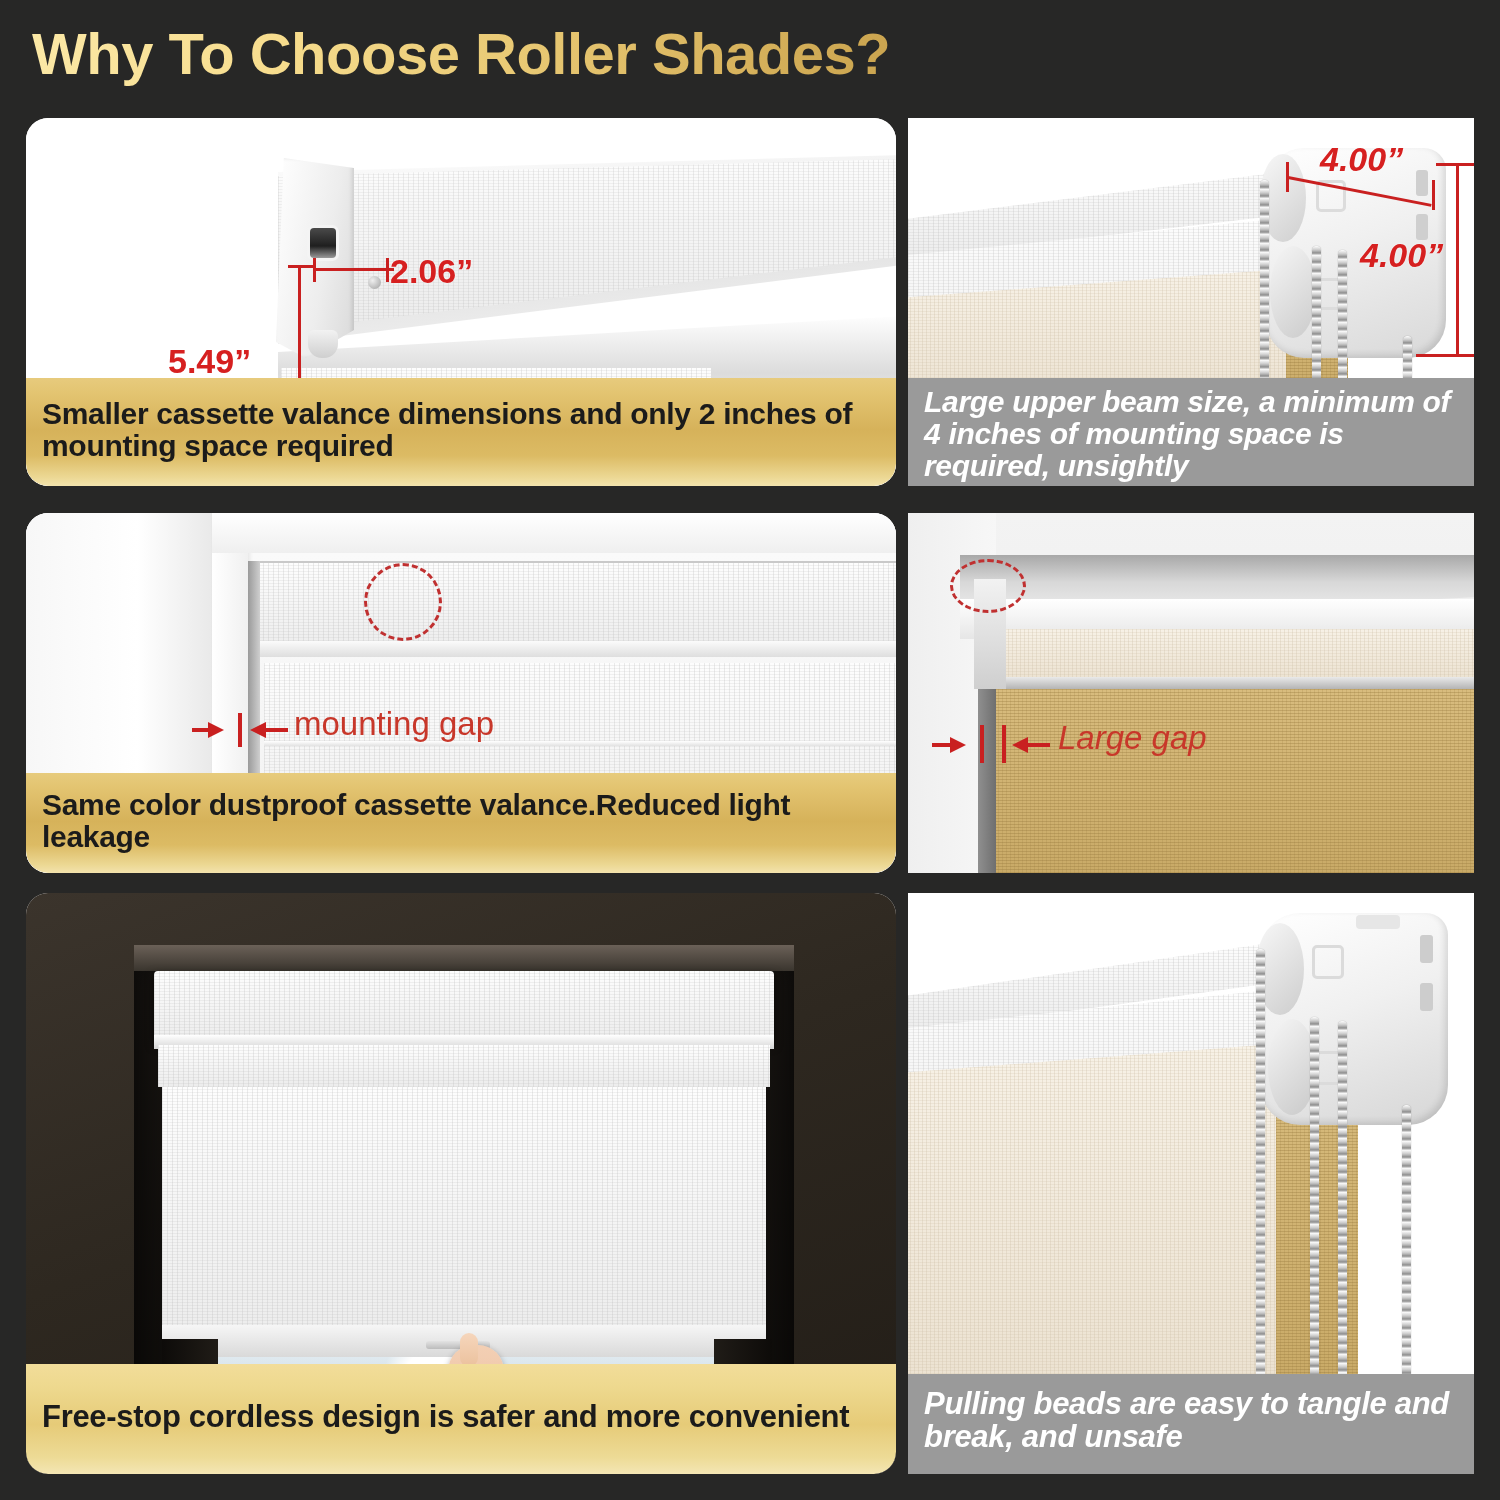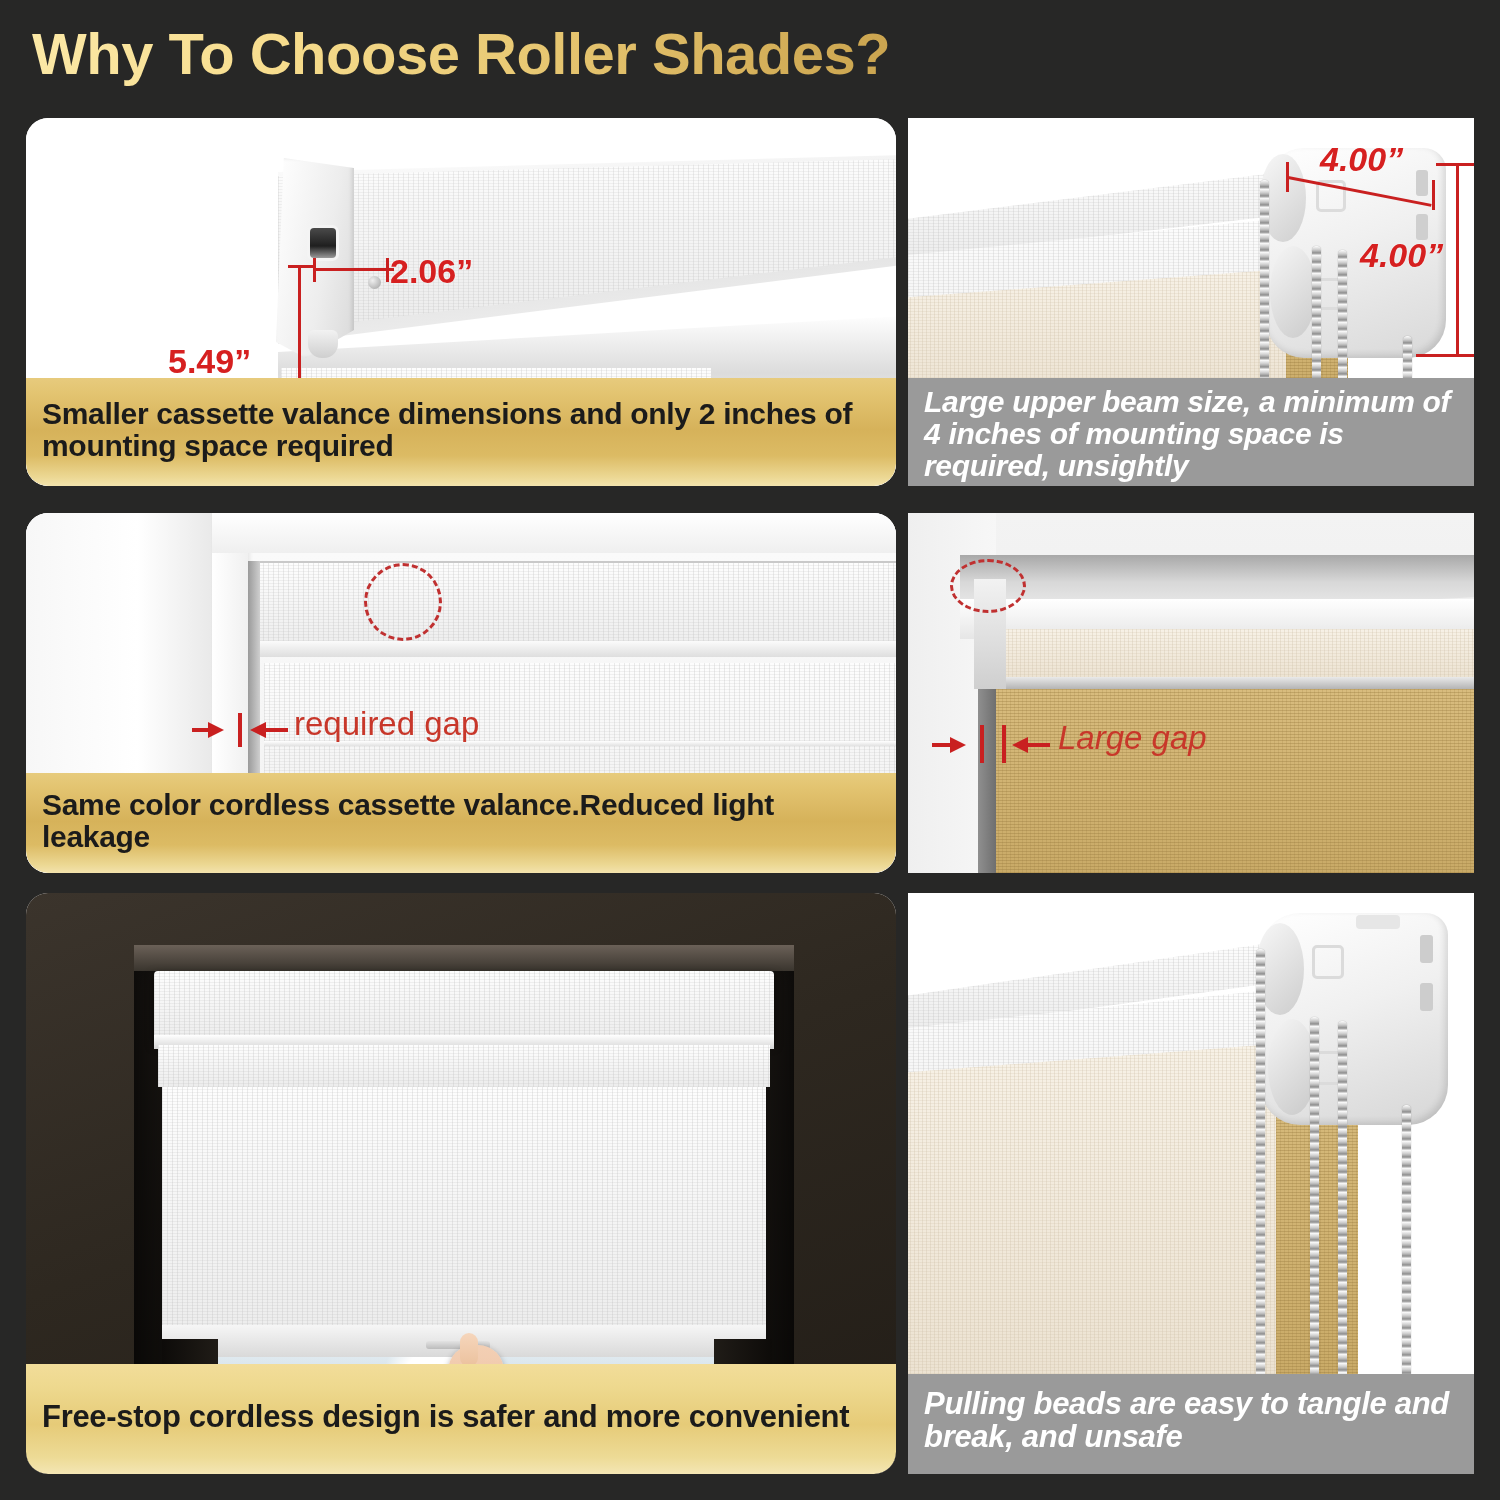--- a/index.html
+++ b/index.html
@@ -219,25 +219,25 @@
                   background:linear-gradient(90deg,#9a9a9a,#cfcfcf);"></div>
 
       <div class="dash-circle" style="left:338px; top:50px; width:78px; height:78px;"></div>
 
       <div class="arrow-stem" style="left:208px; top:737px; width:0;"></div>
       <div class="arrow-r" style="left:182px; top:209px;"></div>
       <div class="arrow-stem" style="left:166px; top:215px; width:20px;"></div>
       <div class="dim-line" style="left:212px; top:200px; width:4px; height:34px;"></div>
       <div class="arrow-l" style="left:224px; top:209px;"></div>
       <div class="arrow-stem" style="left:240px; top:215px; width:22px;"></div>
-      <div class="ann-text" style="left:268px; top:192px; font-size:33px;">required gap</div>
+      <div class="ann-text" style="left:268px; top:192px; font-size:33px;">mounting gap</div>
     </div>
 
     <div class="caption gold" style="height:100px; font-size:30px;">
-      <span>Same color cordless cassette valance.Reduced light leakage</span>
+      <span>Same color dustproof cassette valance.Reduced light leakage</span>
     </div>
   </div>
 
   <div class="panel right" style="left:908px; top:513px; width:566px; height:360px;">
     <div class="photo" style="background:linear-gradient(180deg,#f3f3f3,#eaeaea);">
 
       <div style="position:absolute; left:0; top:0; width:88px; height:100%;
                   background:linear-gradient(90deg,#efefef,#f7f7f7);"></div>
 
       <div style="position:absolute; left:52px; top:42px; width:514px; height:68px;

